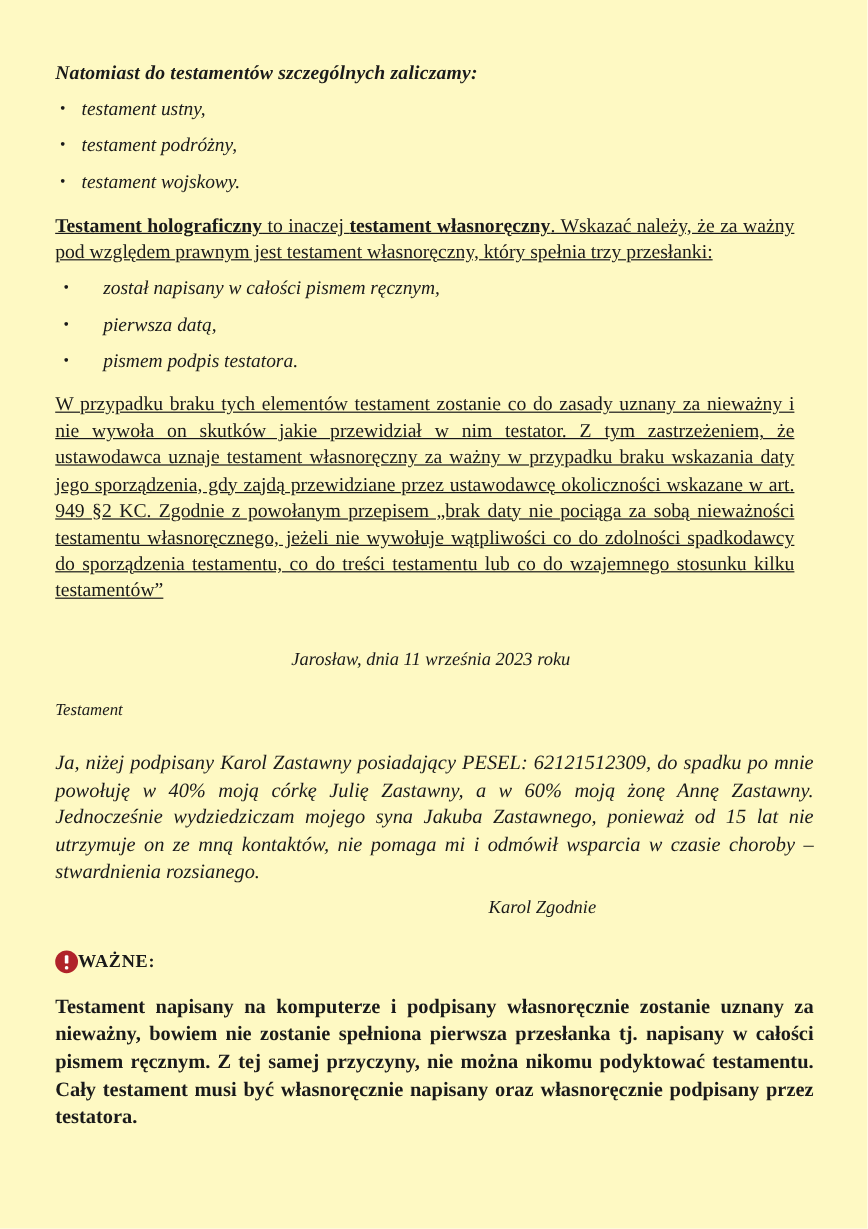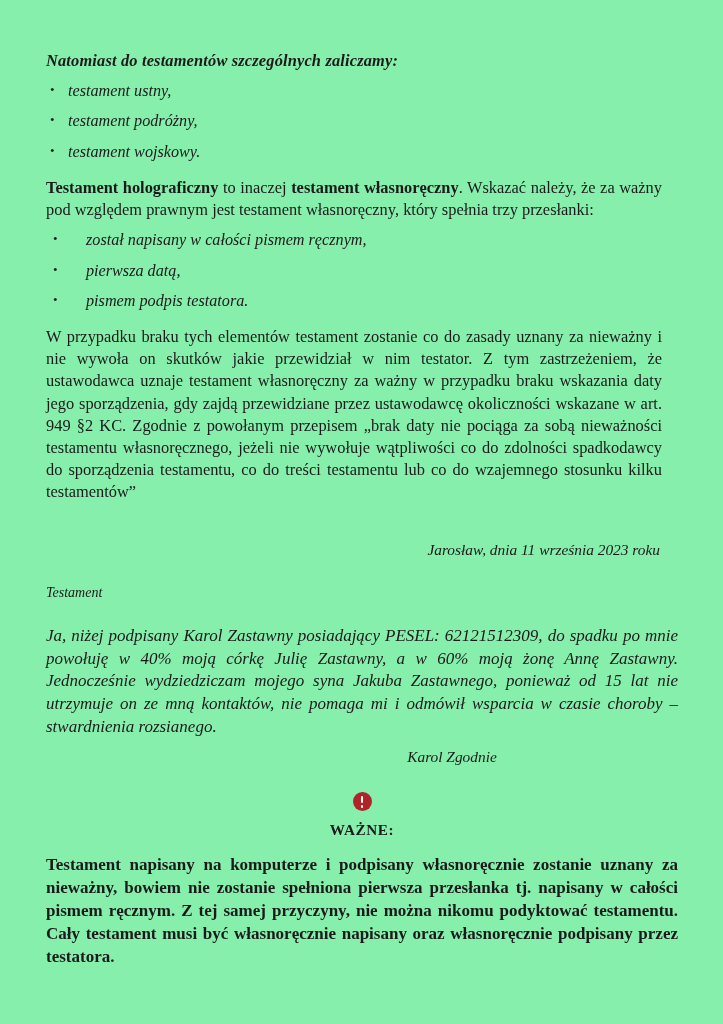--- a/index.html
+++ b/index.html
@@ -13,21 +13,21 @@
     font-family: "Liberation Serif", "DejaVu Serif", serif;
     color: #1a1a1a;
     -webkit-font-smoothing: antialiased;
   }
   .page {
     position: relative;
     width: 723px;
     height: 1024px;
     box-sizing: border-box;
     padding: 46px 45px 0 46px;
-    background: #86efac;
+    background: #fef9c3;
   }
 
   
   .lead-heading {
     font-style: italic;
     font-weight: bold;
     font-size: 16.4px;
     line-height: 1.34;
     margin: 4px 0 0 0;
     letter-spacing: 0.01em;
@@ -62,40 +62,41 @@
     left: 7px;
   }
 
   p.body-par {
     font-size: 16.4px;
     line-height: 1.345;
     text-align: justify;
     text-justify: inter-word;
     margin: 14px 16px 0 0;
     hyphens: manual;
+    text-decoration: underline;
   }
   p.body-par b {
     font-weight: bold;
   }
 
   
   .example-heading {
     font-style: italic;
     font-weight: bold;
     font-size: 15.6px;
     line-height: 1.3;
     margin: 24px 0 0 0;
     padding-left: 32px;
   }
   .doc-date {
     font-style: italic;
     font-size: 15.4px;
     line-height: 1.3;
-    text-align: right;
-    margin: 37px 16px 0 0;
+    text-align: center;
+    margin: 37px 4px 0 0;
     padding-right: 2px;
   }
   .doc-title {
     font-style: italic;
     font-size: 14px;
     line-height: 1.3;
     text-align: left;
     margin: 24px 0 0 0;
     padding-right: 38px;
   }
@@ -114,22 +115,20 @@
     text-align: center;
     margin: 9px 0 0 0;
     padding-left: 180px;
   }
 
   
   .important-row {
     display: flex;
     align-items: center;
     margin: 25px 0 0 0;
-    gap: 11px;
-    flex-direction: column;
   }
   .warn-icon {
     width: 19px;
     height: 19px;
     flex: 0 0 19px;
     border-radius: 50%;
     background: #b0232a;
     position: relative;
     display: inline-block;
   }

